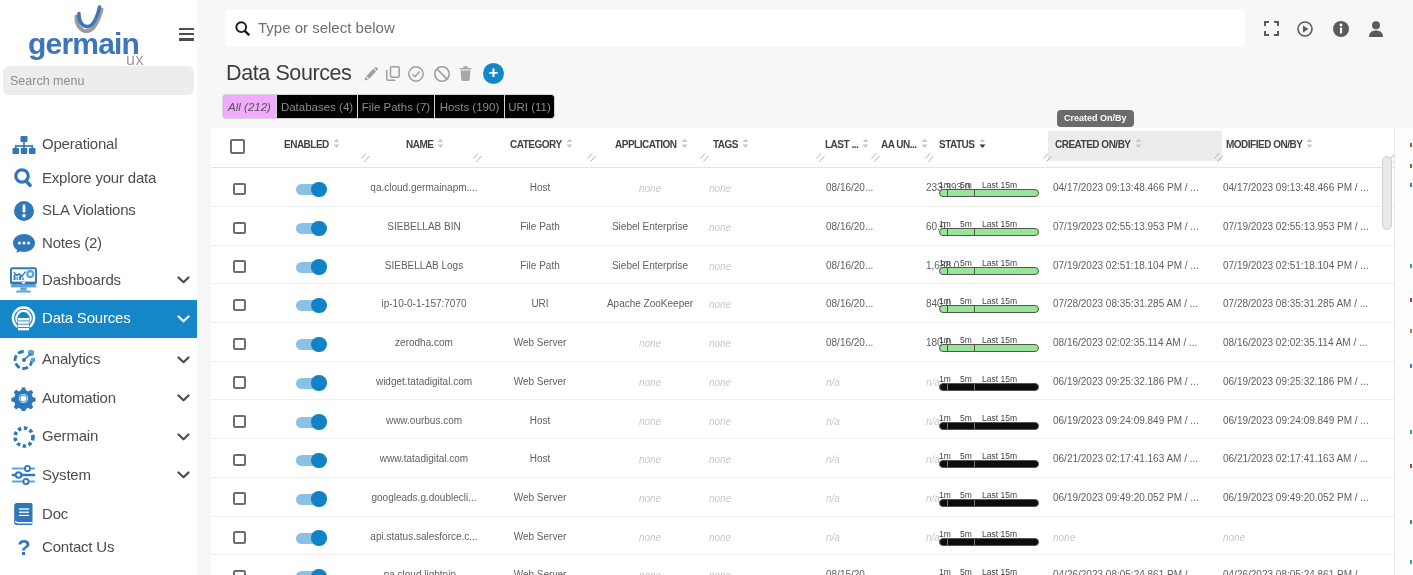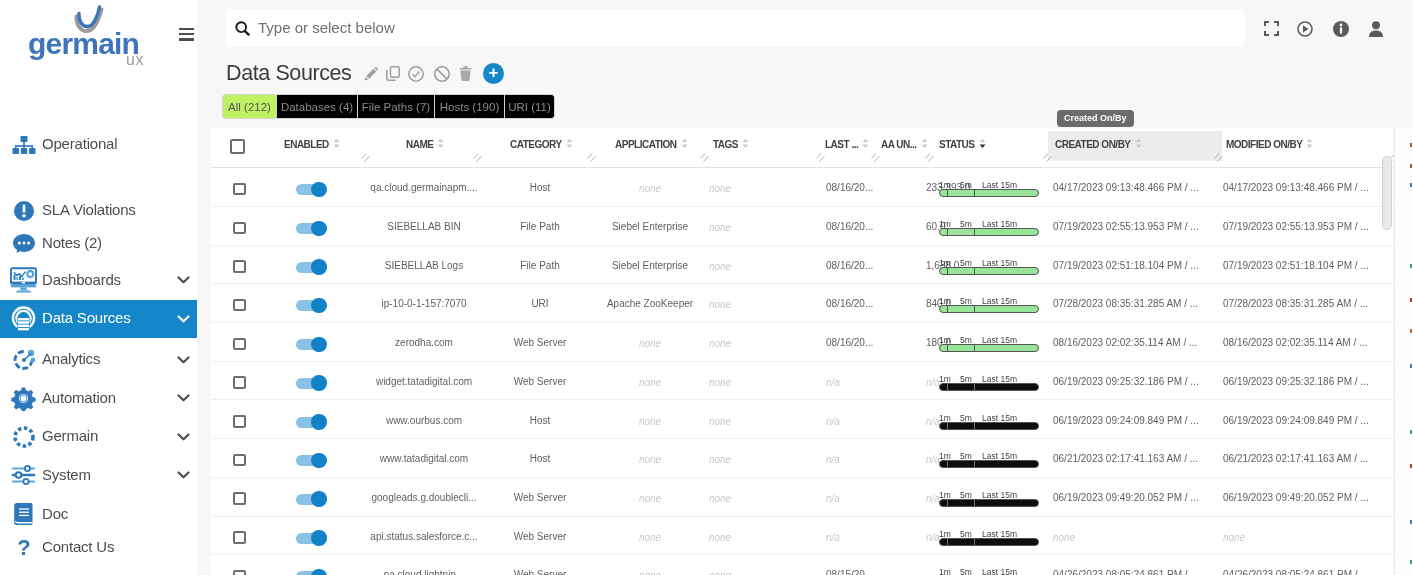--- a/index.html
+++ b/index.html
@@ -29,21 +29,21 @@
 
 #title { position:absolute; left:226px; top:61px; font-size:21.5px; letter-spacing:-0.4px; color:#3c3c3c; }
 #acticons { position:absolute; left:364px; top:66px; }
 
 
 #tabs { position:absolute; left:222px; top:94px; display:flex; }
 .tab { height:25px; border:1px solid #d5d5d5; border-left:none; background:#000000; color:#8a8a8a;
        font-size:11.5px; display:flex; align-items:center; justify-content:center; white-space:nowrap; }
 .tab.first { border-left:1px solid #d5d5d5; border-radius:4px 0 0 4px; }
 .tab.last { border-radius:0 4px 4px 0; }
-.tab.active { background:#bef264; color:#555; }
+.tab.active { background:#f0abfc; color:#555;font-style:italic; }
 
 
 #table { position:absolute; left:211px; top:128px; width:1184px; height:447px; background:#fff; }
 #thead { position:absolute; left:0; top:128px; width:1413px; height:40px; }
 #hl { position:absolute; left:1048px; top:3px; width:174px; height:30px; background:#ececec; }
 .hcb { position:absolute; left:230px; top:11px; width:15px; height:15px; border:2px solid #6e6e6e; border-radius:2px; }
 .hcol { position:absolute; top:10px; font-size:10px; font-weight:bold; letter-spacing:-0.5px; color:#424242; white-space:nowrap; }
 .hcol .si { margin-left:4px; vertical-align:-1px; }
 .rh { position:absolute; top:25px; }
 #hsep { position:absolute; left:211px; top:39.3px; width:1184px; height:1px; background:#e4e4e4; }
@@ -520,37 +520,49 @@
     <path d="M3.5 11.5 C3 21 9 27.2 15 26 C21.5 24.6 26 14 28.5 4.5" fill="none" stroke="#9b9b9b" stroke-width="3.9" stroke-linecap="round"></path>
     <path d="M6 8.5 C5.5 17 10 22.5 15.5 21.5 C21 20.3 25 10 26.5 2" fill="none" stroke="#3d74ba" stroke-width="3.5" stroke-linecap="round"></path>
   </svg>
   <div id="logo">germain</div>
   <div id="logoux">ux</div>
   <div id="burger">
       <i></i>
       <i></i>
       <i></i>
     </div>
+  <div id="smenu">
+      <span>Search menu</span>
+    </div>
 <div class="sitem" style="top:128.0px;height:33px">
       <span class="sicon">
         <svg width="24" height="24" viewBox="0 0 24 24">
           <g fill="#2e77b8">
             <rect x="8.5" y="3" width="7" height="6" rx="1"></rect>
             <rect x="0.5" y="15" width="6.5" height="6" rx="1"></rect>
             <rect x="8.8" y="15" width="6.5" height="6" rx="1"></rect>
             <rect x="17" y="15" width="6.5" height="6" rx="1"></rect>
             <rect x="11.2" y="9" width="1.6" height="4"></rect>
             <rect x="3" y="12.2" width="18" height="1.6"></rect>
             <rect x="3" y="12.2" width="1.6" height="2.8"></rect>
             <rect x="11.2" y="12.2" width="1.6" height="2.8"></rect>
             <rect x="19.4" y="12.2" width="1.6" height="2.8"></rect>
           </g>
         </svg>
       </span>
       <span class="slabel">Operational</span>
+    </div>
+<div class="sitem" style="top:161.5px;height:33px">
+      <span class="sicon">
+        <svg width="24" height="24" viewBox="0 0 24 24">
+          <circle cx="10" cy="10" r="6.2" fill="none" stroke="#2e77b8" stroke-width="3.2"></circle>
+          <rect x="14.2" y="12.8" width="9" height="3.6" rx="1.8" transform="rotate(45 14.2 12.8)" fill="#2e77b8"></rect>
+        </svg>
+      </span>
+      <span class="slabel">Explore your data</span>
     </div>
 <div class="sitem" style="top:194.0px;height:33px">
       <span class="sicon">
         <svg width="24" height="24" viewBox="0 0 24 24">
           <circle cx="12" cy="12" r="10" fill="#2e77b8"></circle>
           <rect x="10.6" y="5.5" width="2.8" height="8.2" rx="1.4" fill="#fff"></rect>
           <circle cx="12" cy="16.8" r="1.8" fill="#fff"></circle>
         </svg>
       </span>
       <span class="slabel">SLA Violations</span>

